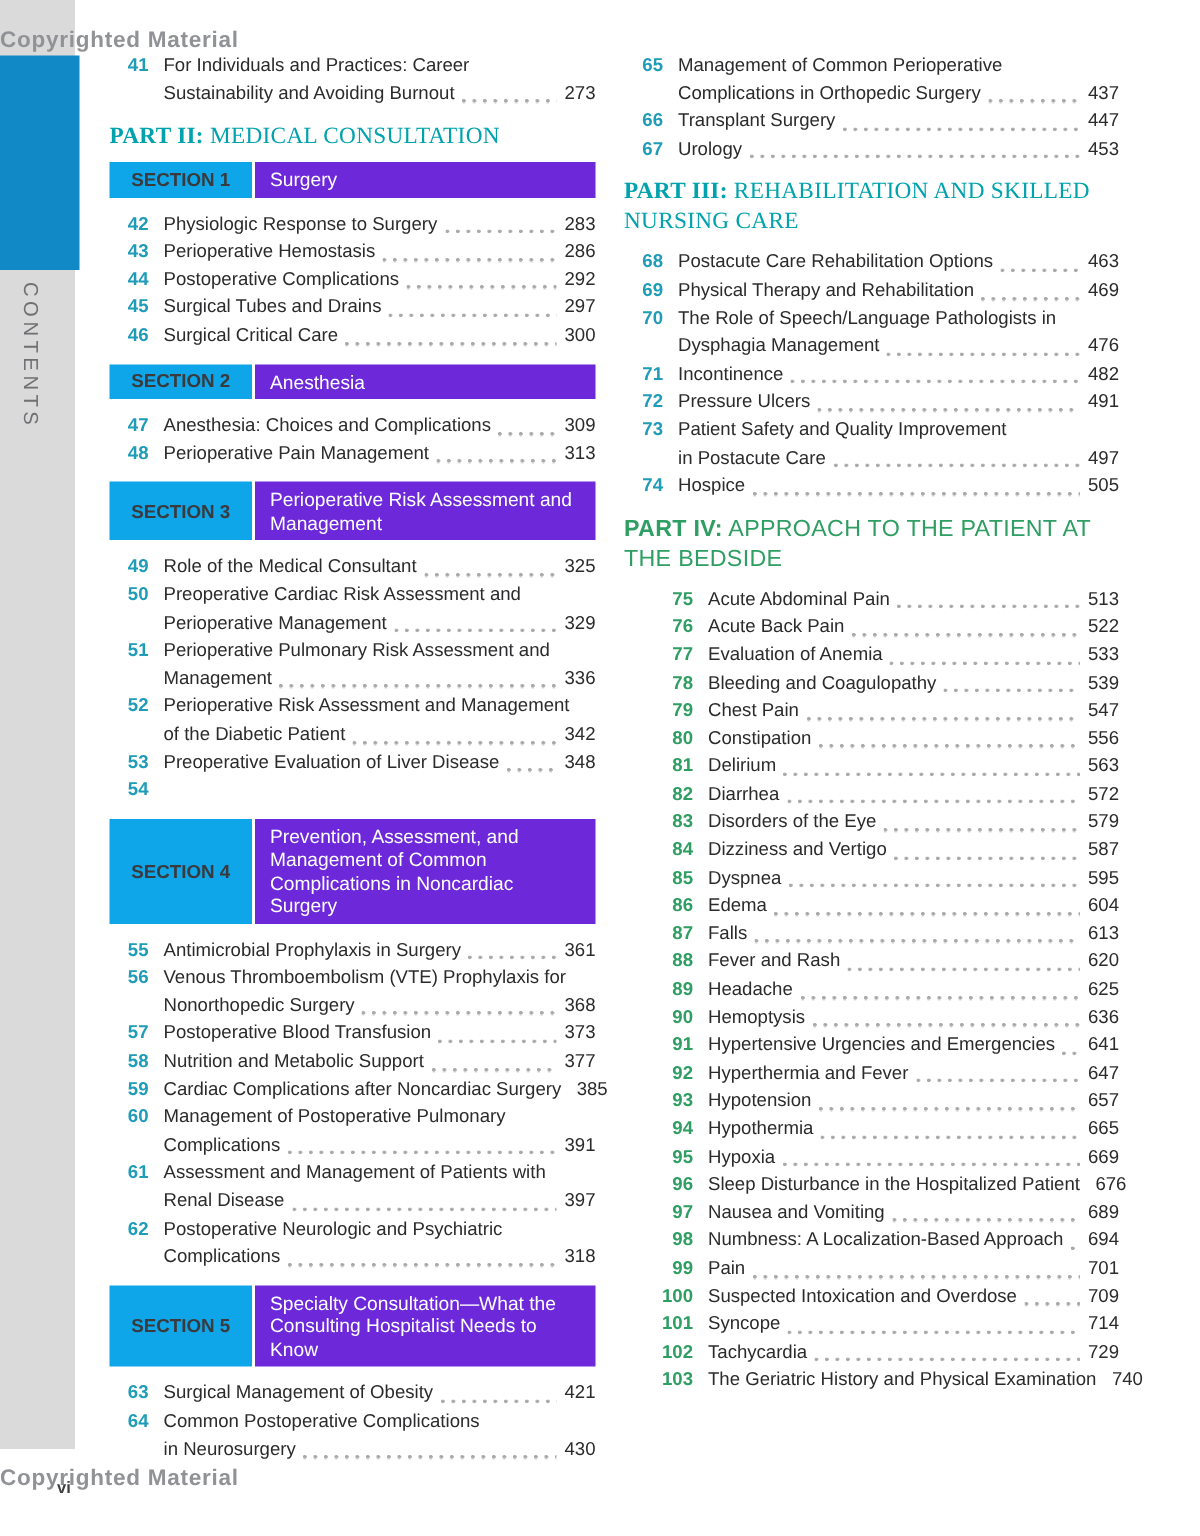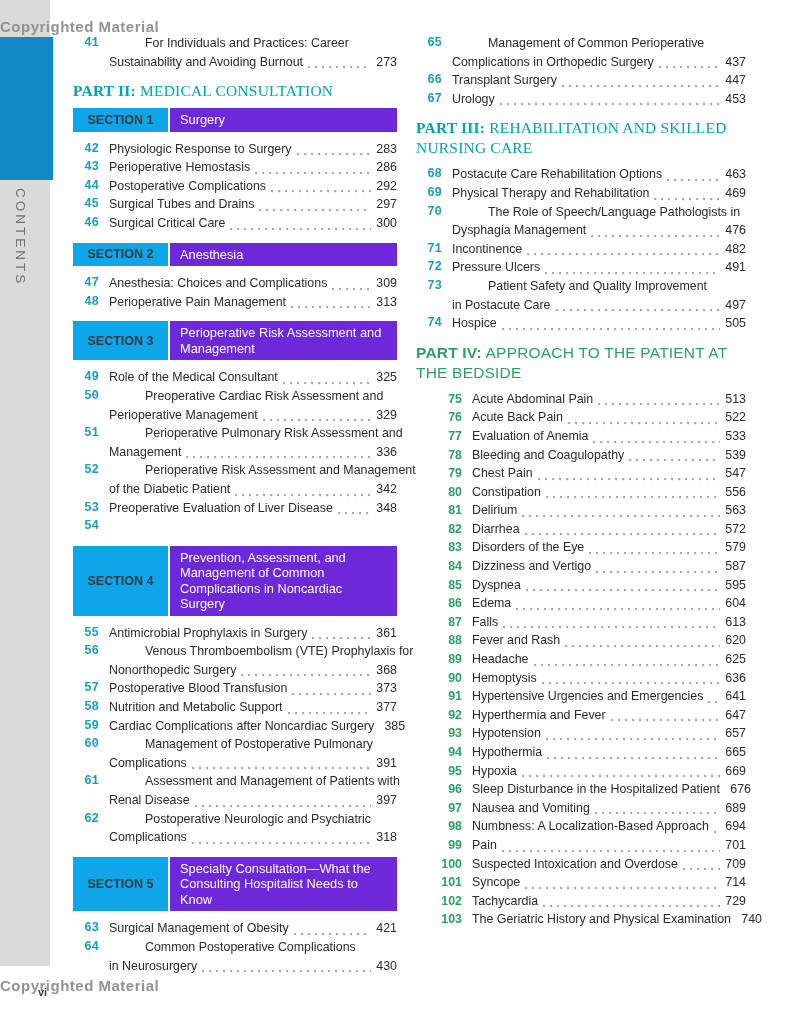--- a/index.html
+++ b/index.html
@@ -24,24 +24,24 @@
   .wm-bottom{top:977px;}
   .folio{position:absolute;left:38px;top:986px;font-size:11px;font-weight:bold;color:#3f3f41;}
   
   .col{position:absolute;top:34px;}
   .col-left{left:73px;width:324px;}
   .col-right{left:416px;width:330px;}
   
   .entries-block{margin-bottom:10px;}
   .entry{display:flex;align-items:flex-start;font-size:12.4px;line-height:18.6px;}
   .entry .num{flex:0 0 26px;text-align:right;margin-right:10px;font-weight:bold;}
-  .num.teal{color:#1f9cb8;font-family:Liberation Mono, monospace;}
+  .num.teal{color:#1f9cb8;}
   .num.green{color:#2f9e63;margin-left:20px;}
   .entry .body{flex:1;min-width:0;}
-  .title-line{white-space:nowrap;margin-left:36px;}
+  .title-line{white-space:nowrap;}
   .leader-line{display:flex;align-items:flex-end;}
   .leader-line .title{white-space:nowrap;}
   .leader{flex:1;height:12px;margin:0 4px 2px 5px;
     background-image:radial-gradient(circle at 1.2px 1.2px,#a9a9a9 1.1px,rgba(0,0,0,0) 1.4px);
     background-size:7px 3px;background-repeat:repeat-x;background-position:0 100%;}
   .pageno{flex:0 0 auto;min-width:22px;text-align:right;}
   
   .part-heading{margin:8px 0 7px;font-size:15.5px;line-height:20px;letter-spacing:0.2px;}
   .part-heading .part-label{font-weight:bold;}
   .part-heading.teal{color:#00a3ad;font-family:Liberation Serif, serif;}

